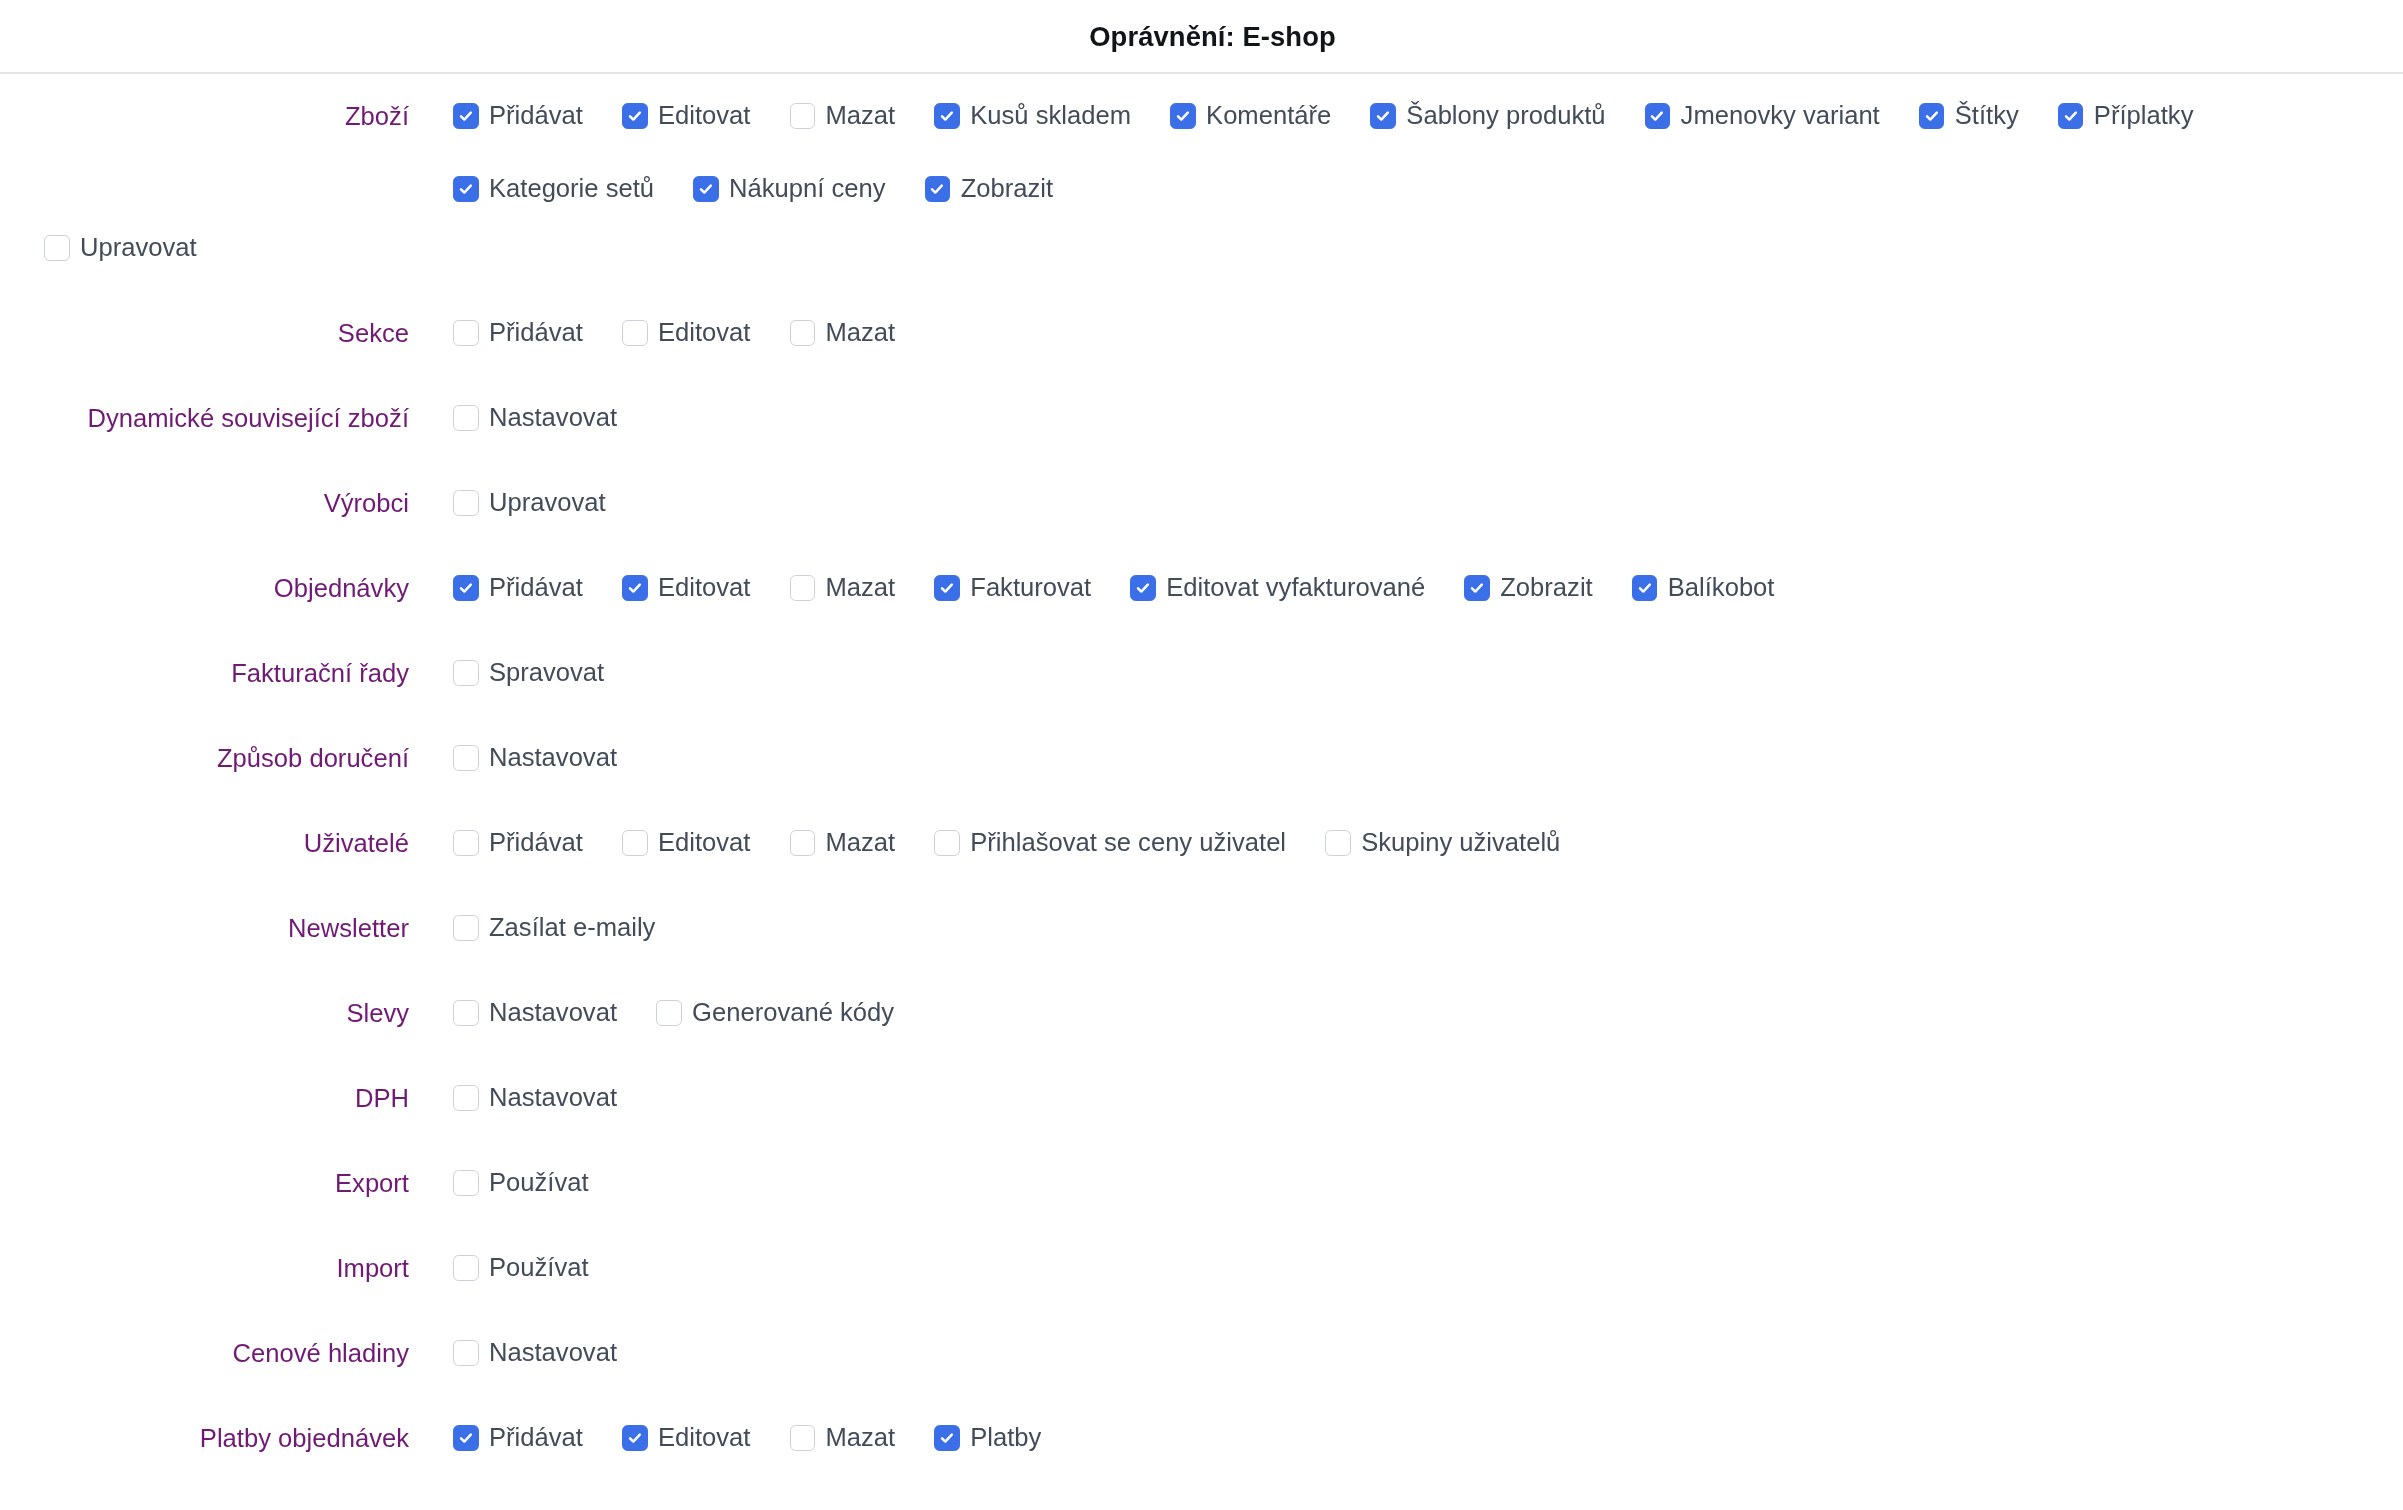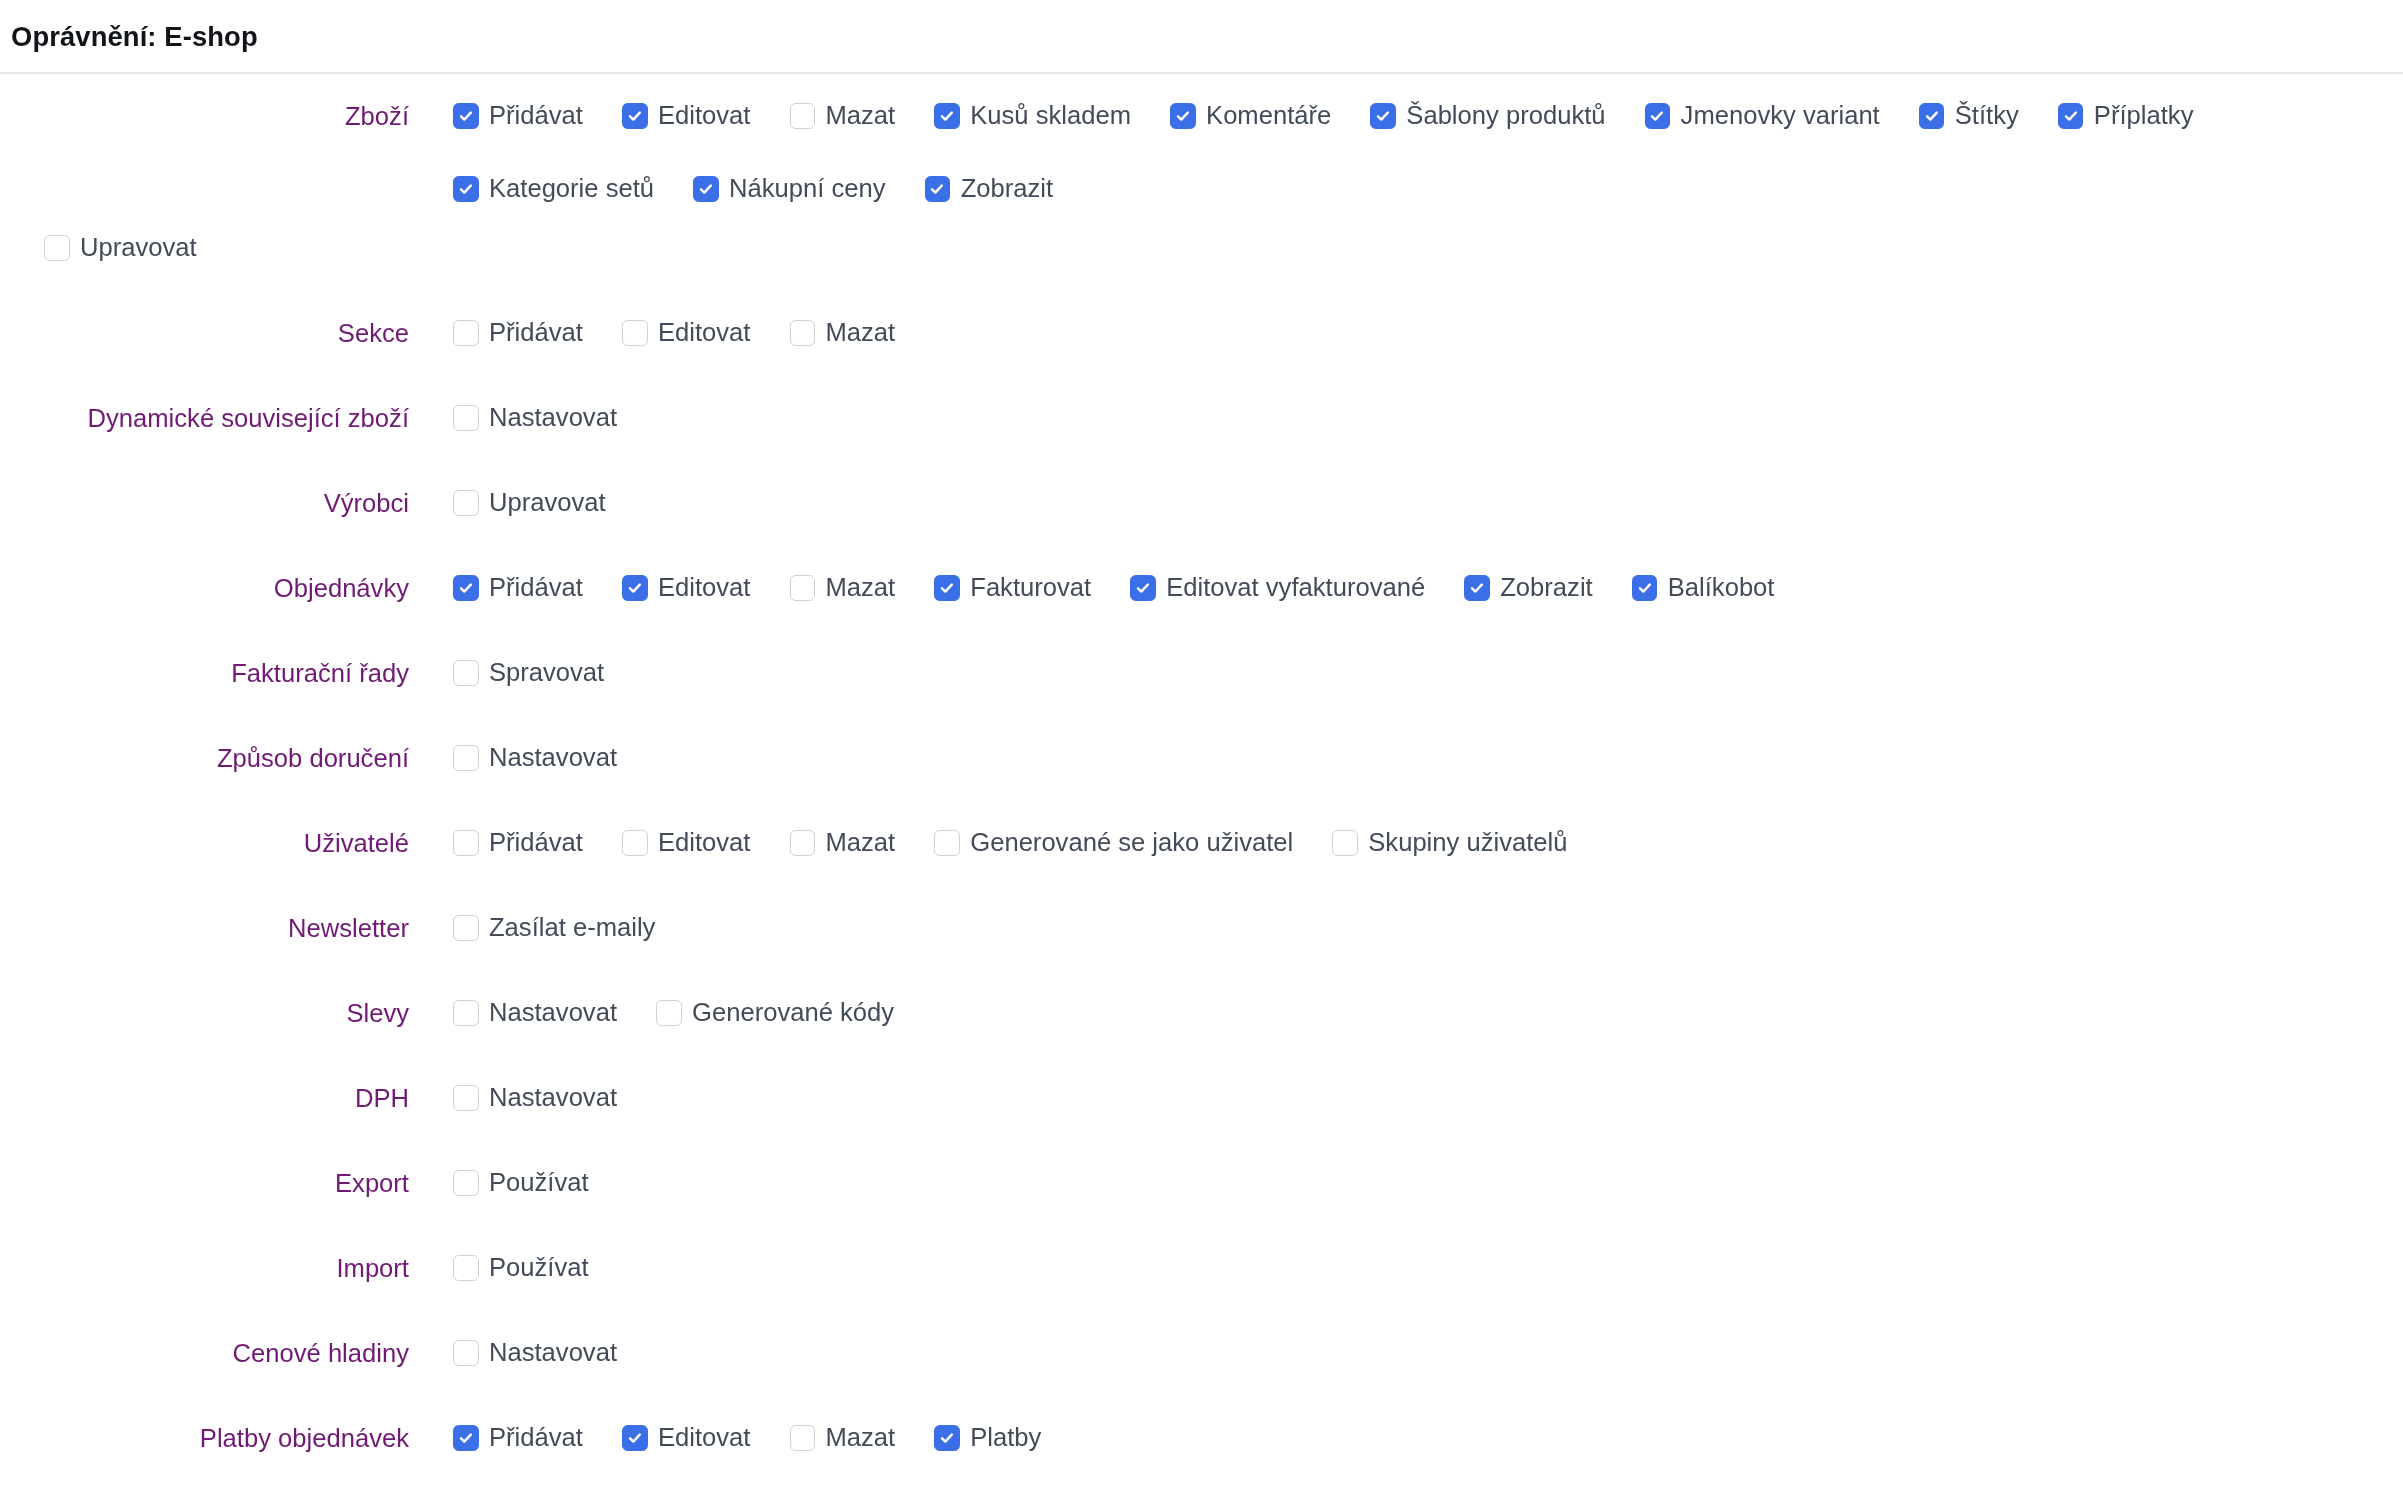--- a/index.html
+++ b/index.html
@@ -19,21 +19,22 @@
 
   .page {
     position: relative;
     width: 2404px;
     height: 1510px;
     box-sizing: border-box;
   }
 
   
   .header {
-    padding: 21px 0 0 11px;
+    padding: 21px 0 0 21px;
+    text-align: center;
   }
   .page-title {
     font-size: 27.4px;
     font-weight: bold;
     color: #111418;
     line-height: 1.2;
     letter-spacing: 0.1px;
     margin: 0;
     padding: 0 0 18px 0;
   }
@@ -404,21 +405,21 @@
               </svg>
             </span>
             <span class="check-label">Mazat</span>
           </label>
           <label class="check-item">
             <span class="cbox">
               <svg width="16" height="16" viewBox="0 0 17 17">
                 <path class="tick" d="M3.2 8.9 L6.7 12.3 L13.6 4.9"></path>
               </svg>
             </span>
-            <span class="check-label">Generované se jako uživatel</span>
+            <span class="check-label">Přihlašovat se ceny uživatel</span>
           </label>
           <label class="check-item">
             <span class="cbox">
               <svg width="16" height="16" viewBox="0 0 17 17">
                 <path class="tick" d="M3.2 8.9 L6.7 12.3 L13.6 4.9"></path>
               </svg>
             </span>
             <span class="check-label">Skupiny uživatelů</span>
           </label>
         </div>

